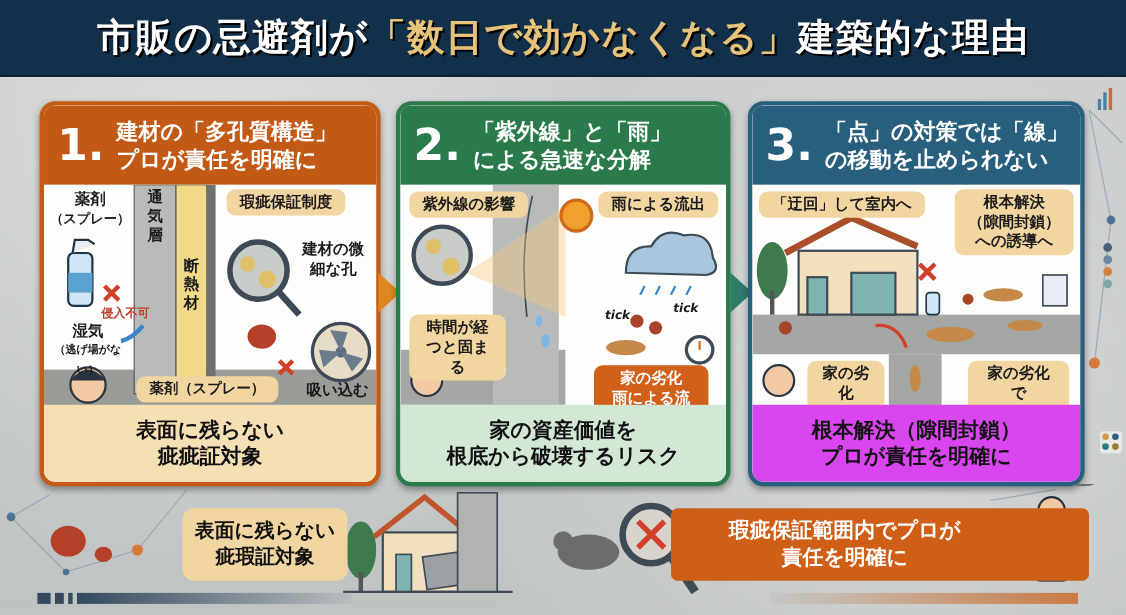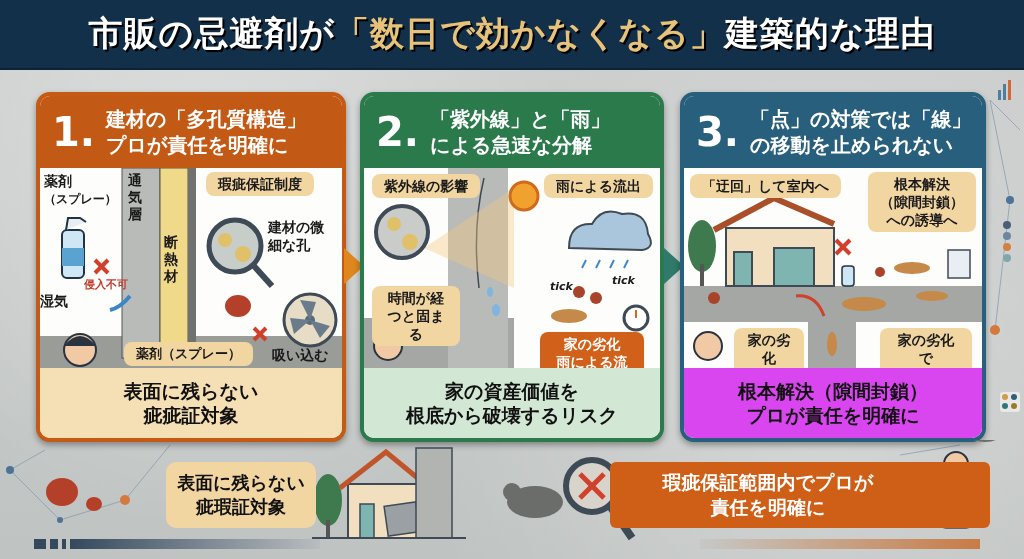--- a/index.html
+++ b/index.html
@@ -52,21 +52,21 @@
   .panel-1 .panel-foot { background: #f5dfb5; }
   .panel-2 .panel-foot { background: #d3e8d4; justify-content: center; }
   .panel-3 .panel-foot { background: #d946ef; }
 
   .bubble {
     position: absolute; background: #f2d6a2; border-radius: 8px;
     font-size: 14px; font-weight: bold; color: #1a1a1a; padding: 3px 12px; line-height: 18px;
     text-align: center;
   }
   .bubble.orange { background: #d0601a; color: #fff; }
-  .label { position: absolute; font-size: 14px; font-weight: bold; color: #1a1a1a; line-height: 18px; text-align: left; }
+  .label { position: absolute; font-size: 14px; font-weight: bold; color: #1a1a1a; line-height: 18px; text-align: center; }
   .label.small { font-size: 11px; }
   .label.red { color: #c0392b; }
 
   .arrow-right {
     position: absolute; width: 0; height: 0;
     border-top: 18px solid transparent; border-bottom: 18px solid transparent;
   }
   .bottom-bubble {
     position: absolute; left: 166px; top: 462px; width: 150px; height: 66px;
     background: #f2d6a2; border-radius: 10px;
@@ -186,20 +186,21 @@
     </svg>
     <div class="label" style="left:4px;top:4px;width:76px">
       <div>薬剤</div>
       <div style="font-size:12px">（スプレー）</div>
     </div>
     <div class="label" style="left:88px;top:4px;width:26px;line-height:17px">通気層</div>
     <div class="label" style="left:124px;top:66px;width:20px;line-height:17px">断熱材</div>
     <div class="label small red" style="left:44px;top:108px;width:60px">侵入不可</div>
     <div class="label" style="left:0px;top:124px;width:80px">
       <div>湿気</div>
+      <div class="label small" style="position:static;font-size:10px">（逃げ場がない）</div>
     </div>
     <div class="bubble" style="left:166px;top:4px">瑕疵保証制度</div>
     <div class="label" style="left:228px;top:50px;width:70px">建材の微細な孔</div>
     <div class="bubble" style="left:84px;top:174px;font-size:13px">薬剤（スプレー）</div>
     <div class="label" style="left:232px;top:178px;width:70px">吸い込む</div>
   </div>
   <div class="panel-foot">
     <div>表面に残らない</div>
     <div>疵疵証対象</div>
   </div>

